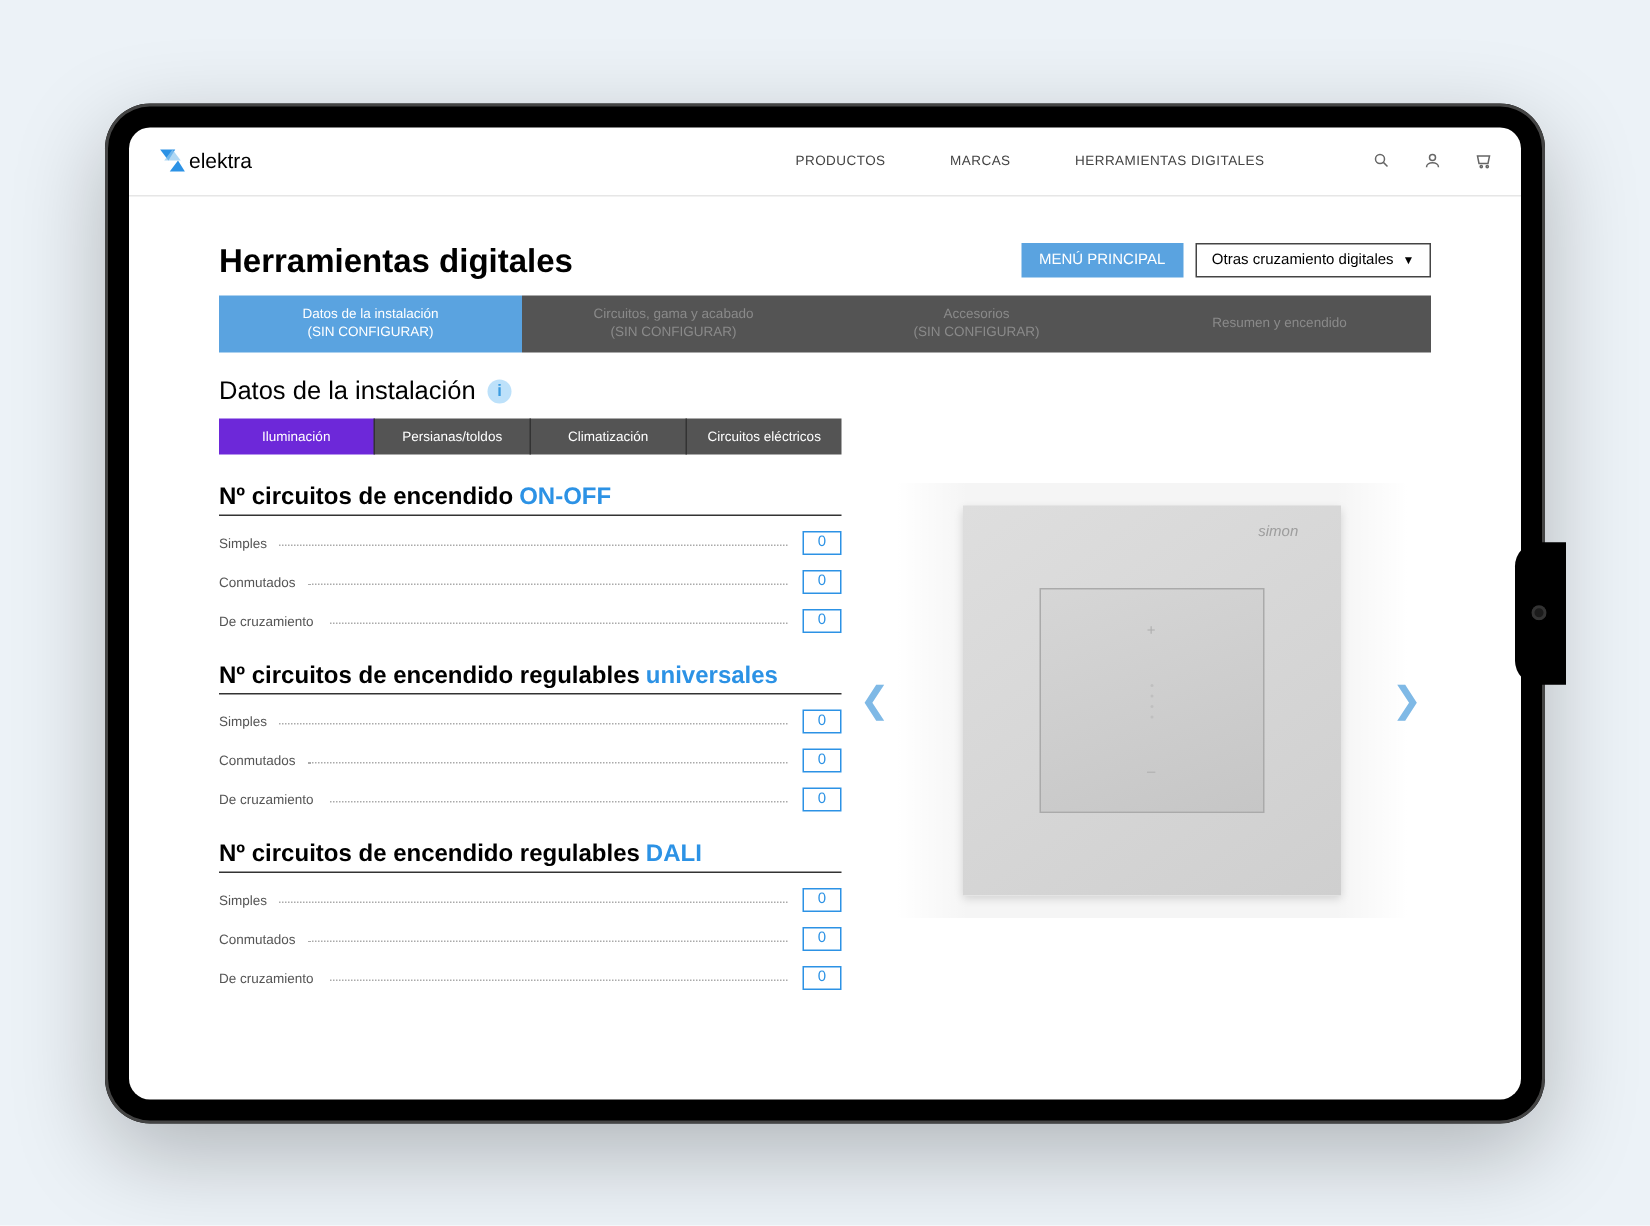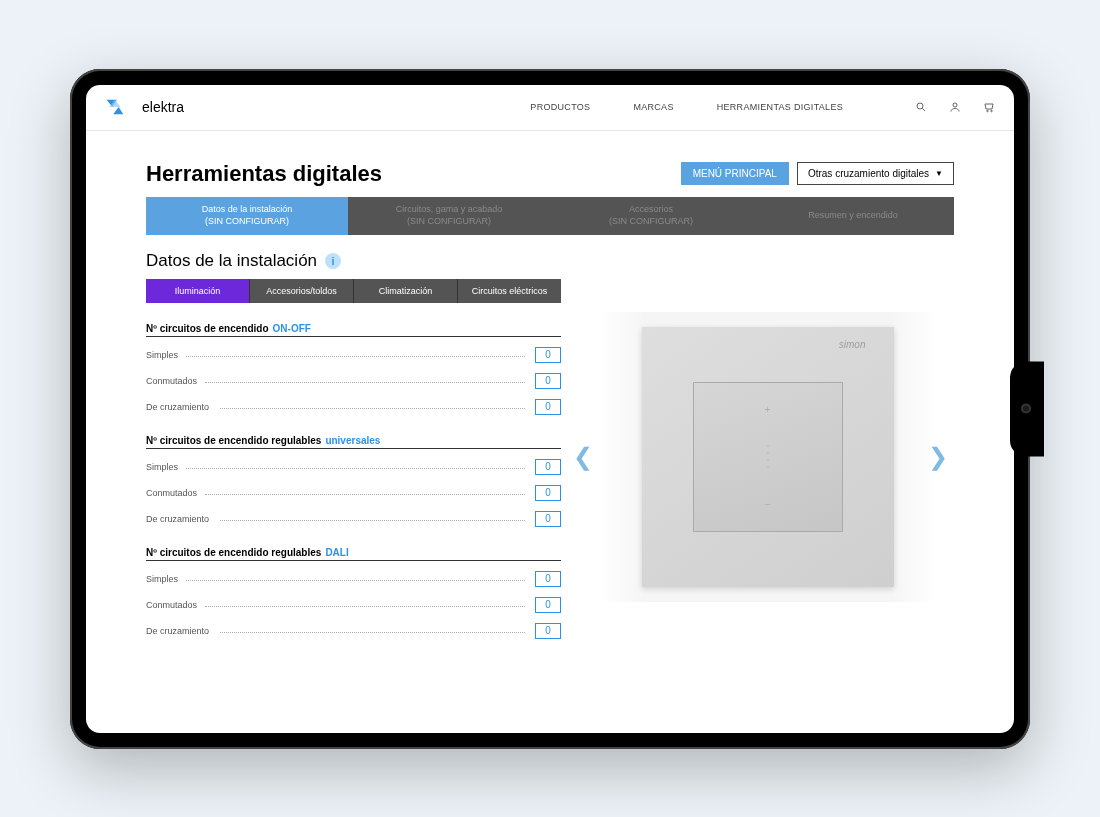--- a/index.html
+++ b/index.html
@@ -55,21 +55,21 @@
   }
 
   
   .topbar {
     display: flex;
     align-items: center;
     height: 46px;
     border-bottom: 1px solid #e6e6e6;
     padding: 0 18px;
   }
-  .logo { display: flex; align-items: center; gap: 16px; }
+  .logo { display: flex; align-items: center; gap: 0; }
   .logo-mark {
     width: 22px; height: 22px;
     position: relative;
   }
   .logo-text { font-size: 14px; font-weight: 400; color: #000; }
   .nav {
     margin-left: auto;
     display: flex;
     align-items: center;
     gap: 43px;
@@ -156,21 +156,21 @@
     display: flex; align-items: center; justify-content: center;
     border-right: 1px solid #333;
     cursor: pointer;
   }
   .subtab:last-child { border-right: none; }
   .subtab.active { background: #6d28d9; }
 
   
   .group-head {
     margin-top: 20px;
-    font-size: 10px;
+    font-size: 16px;
     font-weight: 700;
     padding-bottom: 2px;
     border-bottom: 1px solid #333;
     display: flex; gap: 4px;
   }
   .group-head .accent { color: #2c92e5; font-weight: 700; }
   .row {
     display: flex;
     align-items: center;
     justify-content: space-between;
@@ -340,21 +340,21 @@
 
       <div class="section-title-row">
         <span class="section-title">Datos de la instalación</span>
         <span class="info-icon">i</span>
       </div>
 
       <div class="content-area">
         <div class="form-side">
           <div class="subtabs">
             <div class="subtab active">Iluminación</div>
-            <div class="subtab">Accesorios/toldos</div>
+            <div class="subtab">Persianas/toldos</div>
             <div class="subtab">Climatización</div>
             <div class="subtab">Circuitos eléctricos</div>
           </div>
 
           <div class="group-head">
             <span>Nº circuitos de encendido</span>
             <span class="accent">ON-OFF</span>
           </div>
           <div class="row">
             <span class="row-label" style="--lbl-w:36px">Simples</span>

